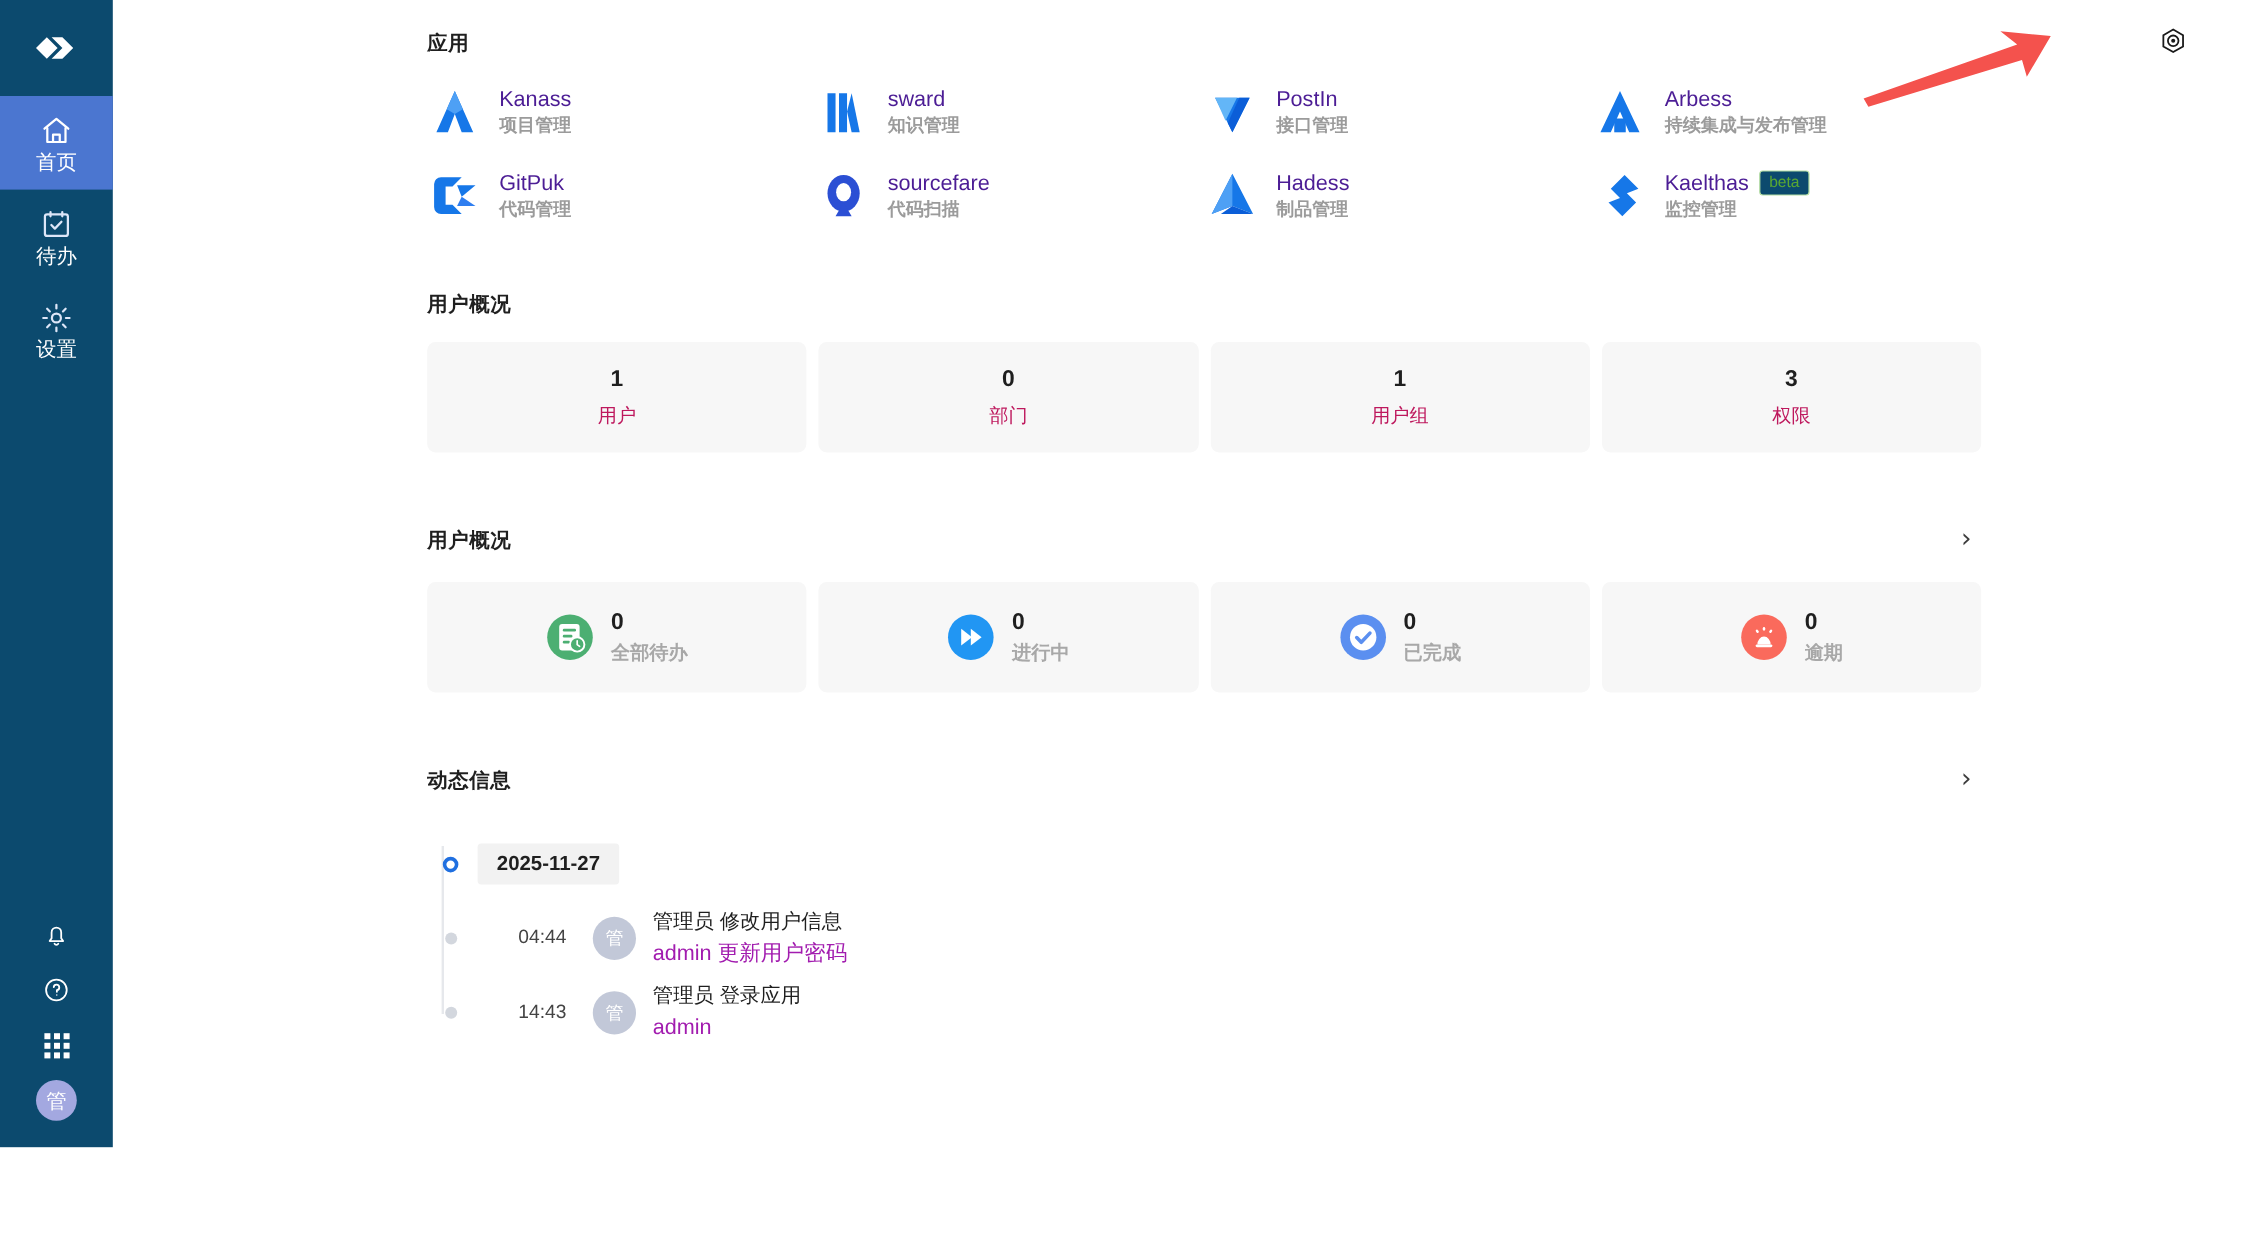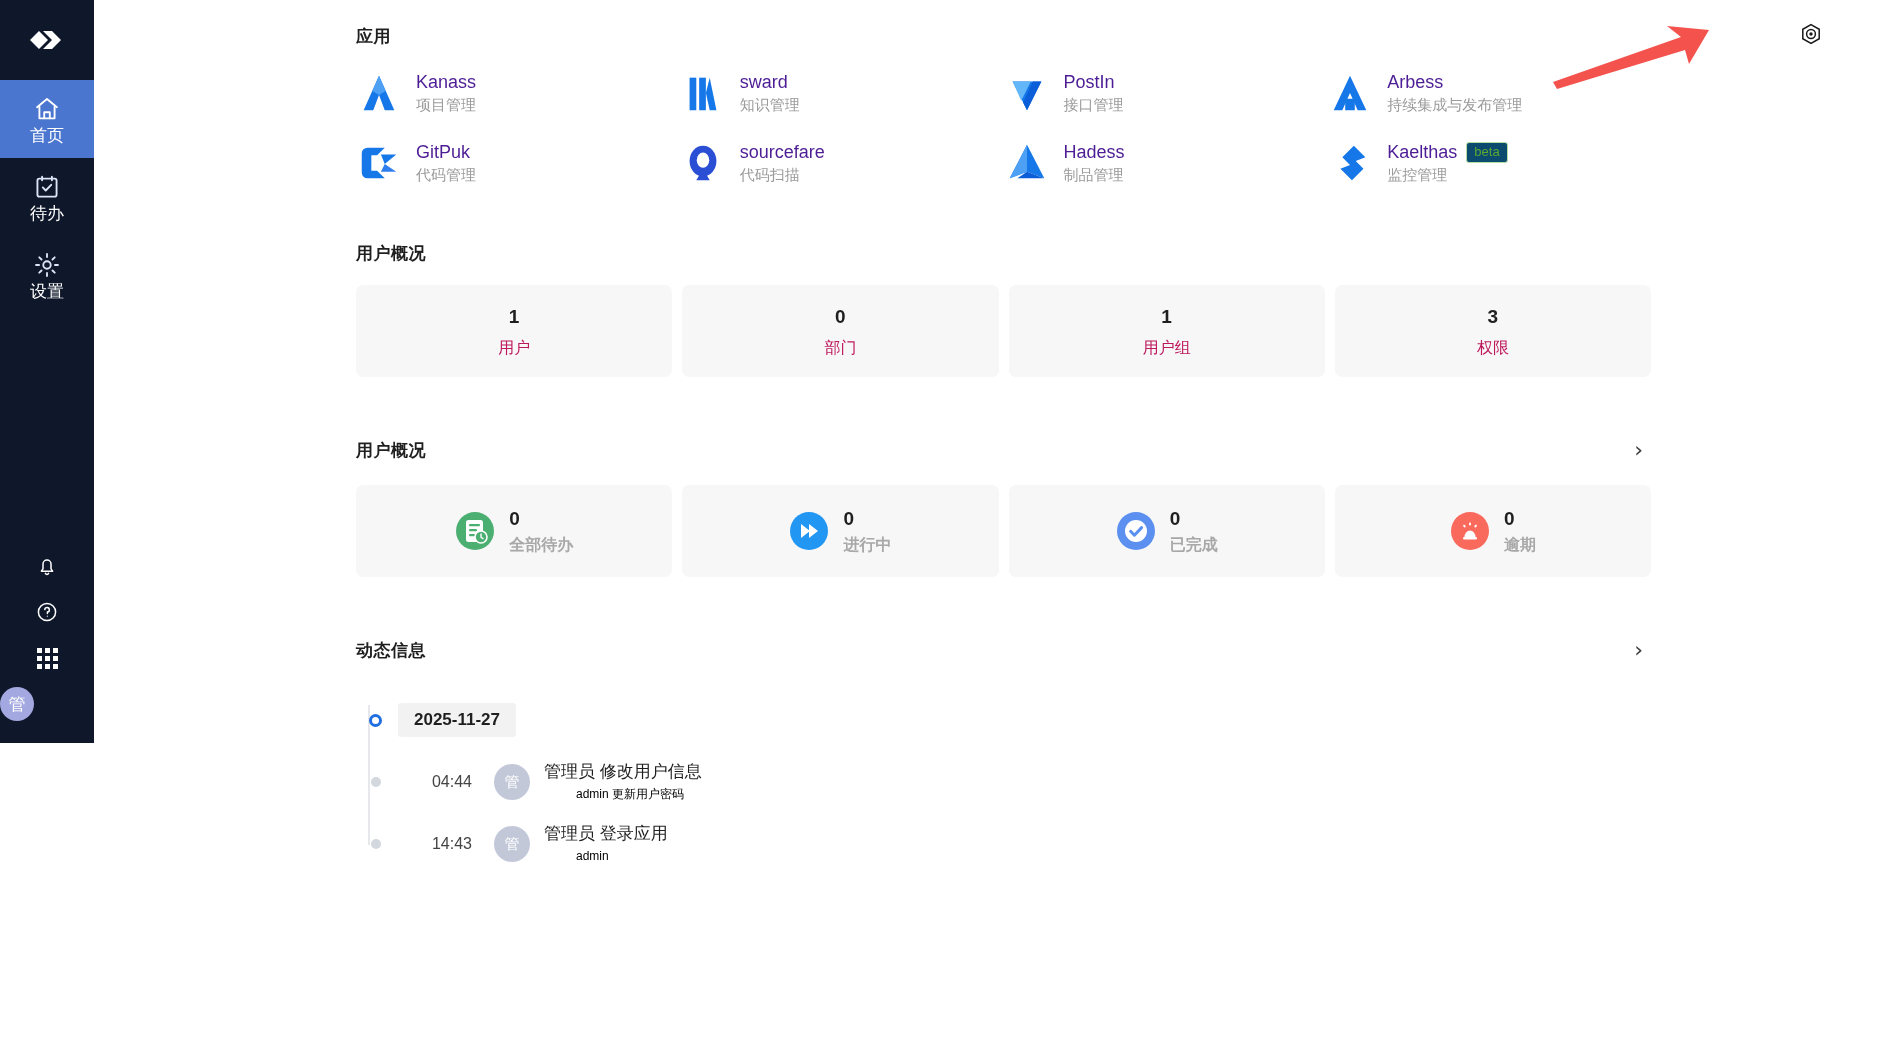--- a/index.html
+++ b/index.html
@@ -6,23 +6,23 @@
   html, body {
     width: 1889px; height: 1049px;
     overflow: hidden;
     background: #ffffff;
     font-family: "Liberation Sans", "DejaVu Sans", sans-serif;
   }
   #app { display: flex; width: 1889px; height: 1049px; position: relative; }
 
   
   #sidebar {
-    width: 94px; height: 743px;
-    background: #0f172a;
-    display: flex; flex-direction: column; align-items: flex-start;
+    width: 94px; height: 956px;
+    background: #0c4a6e;
+    display: flex; flex-direction: column; align-items: center;
     flex: 0 0 94px;
   }
   #logo-box {
     width: 94px; height: 80px;
     display: flex; align-items: center; justify-content: center;
   }
   .nav-item {
     width: 94px; height: 78px;
     display: flex; flex-direction: column;
     align-items: center; justify-content: center;
@@ -82,21 +82,21 @@
     margin-top: 22px;
   }
   .app-item {
     display: flex; align-items: center; gap: 14px;
     cursor: pointer;
   }
   .app-ico { width: 46px; height: 46px; flex: 0 0 46px; }
   .app-text { display: flex; flex-direction: column; gap: 4px; }
   .app-name-row { display: flex; align-items: center; gap: 9px; }
   .app-name { font-size: 18px; color: #4c1d95; line-height: 1.1; }
-  .app-desc { font-size: 15px; color: #9b9b9b; line-height: 1.1; }
+  .app-desc { font-size: 15px; color: #9b9b9b; line-height: 1.1; font-weight: bold; }
   .beta-badge {
     font-size: 13px; color: #5aa832;
     border: 1px solid #b4deA1; background: #0c4a6e;
     border-radius: 3px; padding: 1px 7px 2px 7px; line-height: 1.2;
   }
 
   
   #users-title { margin-top: 56px; }
   .cards-row {
     display: grid; grid-template-columns: repeat(4, 1fr);
@@ -153,21 +153,21 @@
     font-size: 16px; color: #444; text-align: right;
   }
   .tl-avatar {
     width: 36px; height: 36px; border-radius: 50%;
     background: #c2c8d8; color: #ffffff;
     display: flex; align-items: center; justify-content: center;
     font-size: 15px; margin-left: 22px; flex: 0 0 36px;
   }
   .tl-body { margin-left: 14px; display: flex; flex-direction: column; gap: 7px; }
   .tl-main { font-size: 17px; color: #1f1f1f; line-height: 1.1; }
-  .tl-sub  { font-size: 12px; color: #000000; line-height: 1.1; margin-left: 32px; }
+  .tl-sub  { font-size: 18px; color: #a21caf; line-height: 1.1; }
 
   
   #gear-btn {
     position: absolute; right: 66px; top: 22px;
     width: 24px; height: 24px; cursor: pointer;
   }
   
   #red-arrow {
     position: absolute; left: 1455px; top: 20px;
     width: 180px; height: 70px; pointer-events: none;

